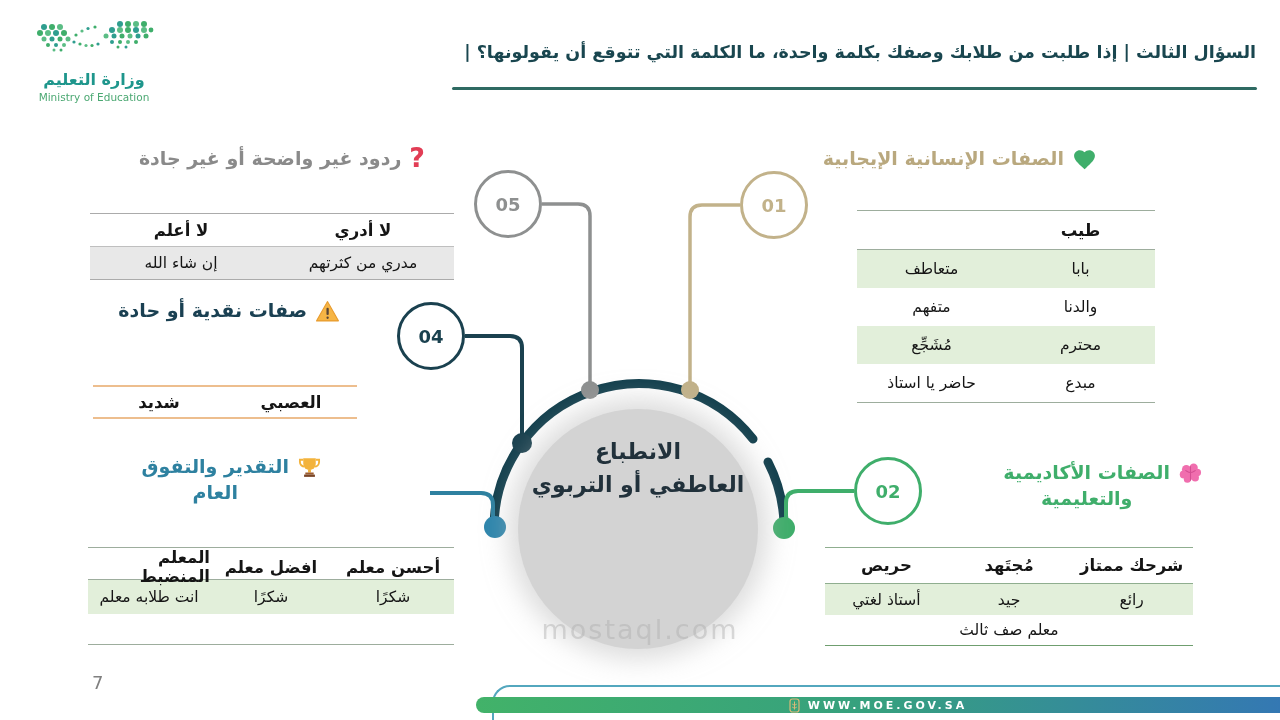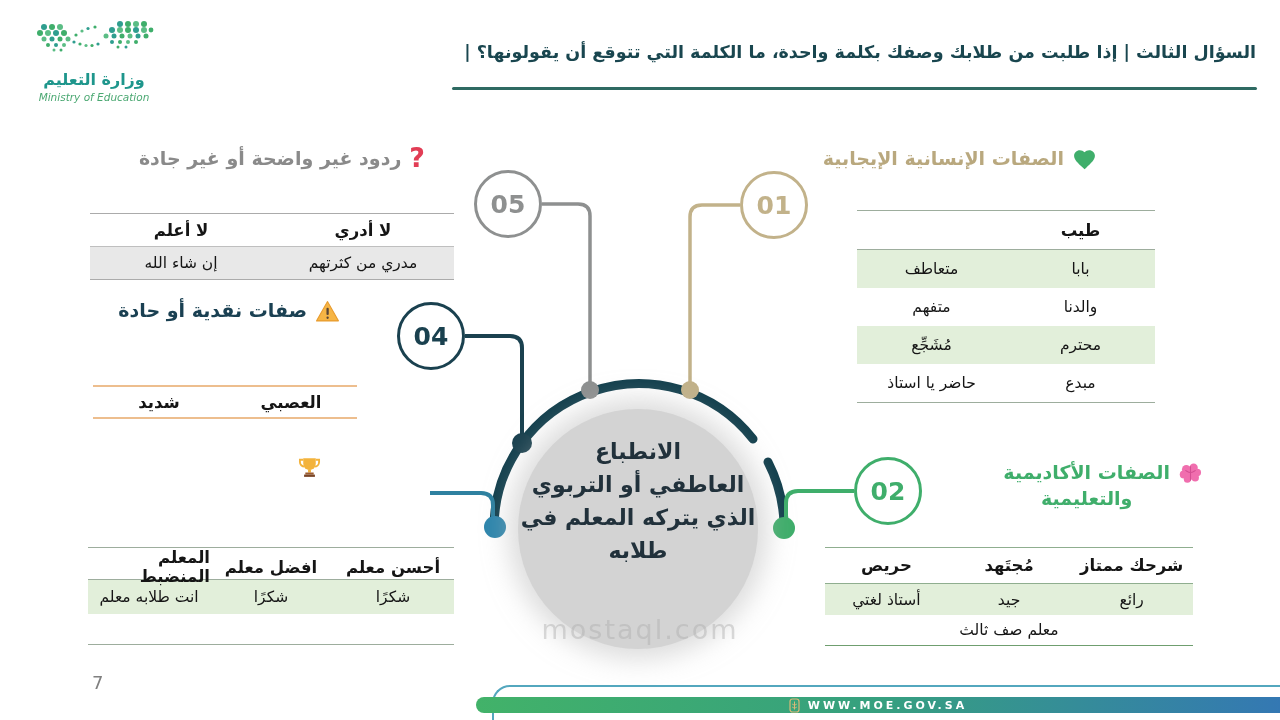--- a/index.html
+++ b/index.html
@@ -2,33 +2,33 @@
 <html lang="ar"><head>
 <meta charset="utf-8">
 <style>
   html,body{margin:0;padding:0;background:#fff;}
   .slide{position:relative;width:1280px;height:720px;background:#ffffff;overflow:hidden;
          font-family:"DejaVu Sans","Liberation Sans",sans-serif;}
 
   
   .logo{position:absolute;left:26px;top:18px;width:136px;text-align:center;}
   .logo-ar{font-size:16px;font-weight:bold;color:#1E968C;margin-top:2px;letter-spacing:1px;}
-  .logo-en{font-size:10.5px;color:#4BA872;margin-top:2px;font-style:italic;}
+  .logo-en{font-size:10.5px;color:#4BA872;margin-top:2px;}
   .title{position:absolute;top:40px;right:24px;width:820px;direction:rtl;text-align:right;
          font-size:17.5px;font-weight:bold;color:#19464F;line-height:1.4;}
   .title-rule{position:absolute;left:452px;top:87px;width:805px;height:3px;background:#2E6A62;border-radius:2px;}
 
   
   .diagram-svg{position:absolute;left:0;top:0;width:1280px;height:720px;pointer-events:none;}
   .center-circle{position:absolute;left:518px;top:409px;width:240px;height:240px;border-radius:50%;
                  background:#D3D3D3;box-shadow:0 0 26px 10px rgba(185,185,185,.5);}
   .center-text{padding-top:26px;text-align:center;direction:rtl;font-weight:bold;font-size:22px;
                color:#21313B;line-height:1.5;}
   .node{position:absolute;width:68px;height:68px;border-radius:50%;background:#fff;display:flex;
-        align-items:center;justify-content:center;font-size:25px;font-weight:bold;box-sizing:border-box;}
+        align-items:center;justify-content:center;font-size:18px;font-weight:bold;box-sizing:border-box;}
   .n01{left:740px;top:171px;border:3.5px solid #C2B28A;color:#C2B28A;}
   .n02{left:854px;top:457px;border:3.5px solid #3FAE6B;color:#3FAE6B;}
   .n03{left:360px;top:459px;border:3.5px solid #2E81A0;color:#2E81A0;}
   .n04{left:397px;top:302px;border:3.5px solid #1A414F;color:#1A414F;}
   .n05{left:474px;top:170px;border:3.5px solid #8E9090;color:#8E9090;}
 
   
   .sec-head{position:absolute;direction:rtl;display:flex;gap:8px;align-items:flex-start;
             font-weight:bold;font-size:19px;line-height:1.35;}
   .sec-head .ttl{text-align:center;}
@@ -159,21 +159,20 @@
     <circle cx="495" cy="527" r="11" fill="#2E86AD"></circle>
 
     <path d="M 854 491 H 798 Q 786 491 786 503 V 518" stroke="#3FAE6B" stroke-width="4" fill="none"></path>
     <circle cx="784" cy="528" r="11" fill="#3FAE6B"></circle>
   </svg>
 
   <div class="center-circle">
     <div class="center-text">
       <div>الانطباع</div>
       <div>العاطفي أو التربوي</div>
-      <div>الذي يتركه المعلم في طلابه</div>
     </div>
   </div>
 
   <div class="node n01">01</div>
   <div class="node n02">02</div>
   <div class="node n04">04</div>
   <div class="node n05">05</div>
 
   <div class="sec-head h-positive">
     <svg class="icon24" viewBox="0 0 24 24">
@@ -269,20 +268,24 @@
 
   <div class="sec-head h-appreciation">
     <svg class="icon24" viewBox="0 0 24 24">
       <path d="M6 3h12v5.5a6 6 0 0 1-12 0z" fill="#F3B33C"></path>
       <path d="M6 4.5H2.8v2.2a4.4 4.4 0 0 0 4.4 4.4" stroke="#F3B33C" stroke-width="1.8" fill="none"></path>
       <path d="M18 4.5h3.2v2.2a4.4 4.4 0 0 1-4.4 4.4" stroke="#F3B33C" stroke-width="1.8" fill="none"></path>
       <rect x="10.6" y="13.8" width="2.8" height="3" fill="#F3B33C"></rect>
       <rect x="8" y="16.8" width="8" height="2" fill="#9C5B2E"></rect>
       <rect x="6.8" y="18.8" width="10.4" height="2.2" fill="#7A4526"></rect>
     </svg>
+    <span class="ttl">
+      <div>التقدير والتفوق</div>
+      <div>العام</div>
+    </span>
   </div>
   <div class="tbl t-appreciation">
     <div class="row g3 hd">
       <div class="cell">أحسن معلم</div>
       <div class="cell">افضل معلم</div>
       <div class="cell">المعلم المنضبط</div>
     </div>
     <div class="row g3 dr greenbg">
       <div class="cell">شكرًا</div>
       <div class="cell">شكرًا</div>

